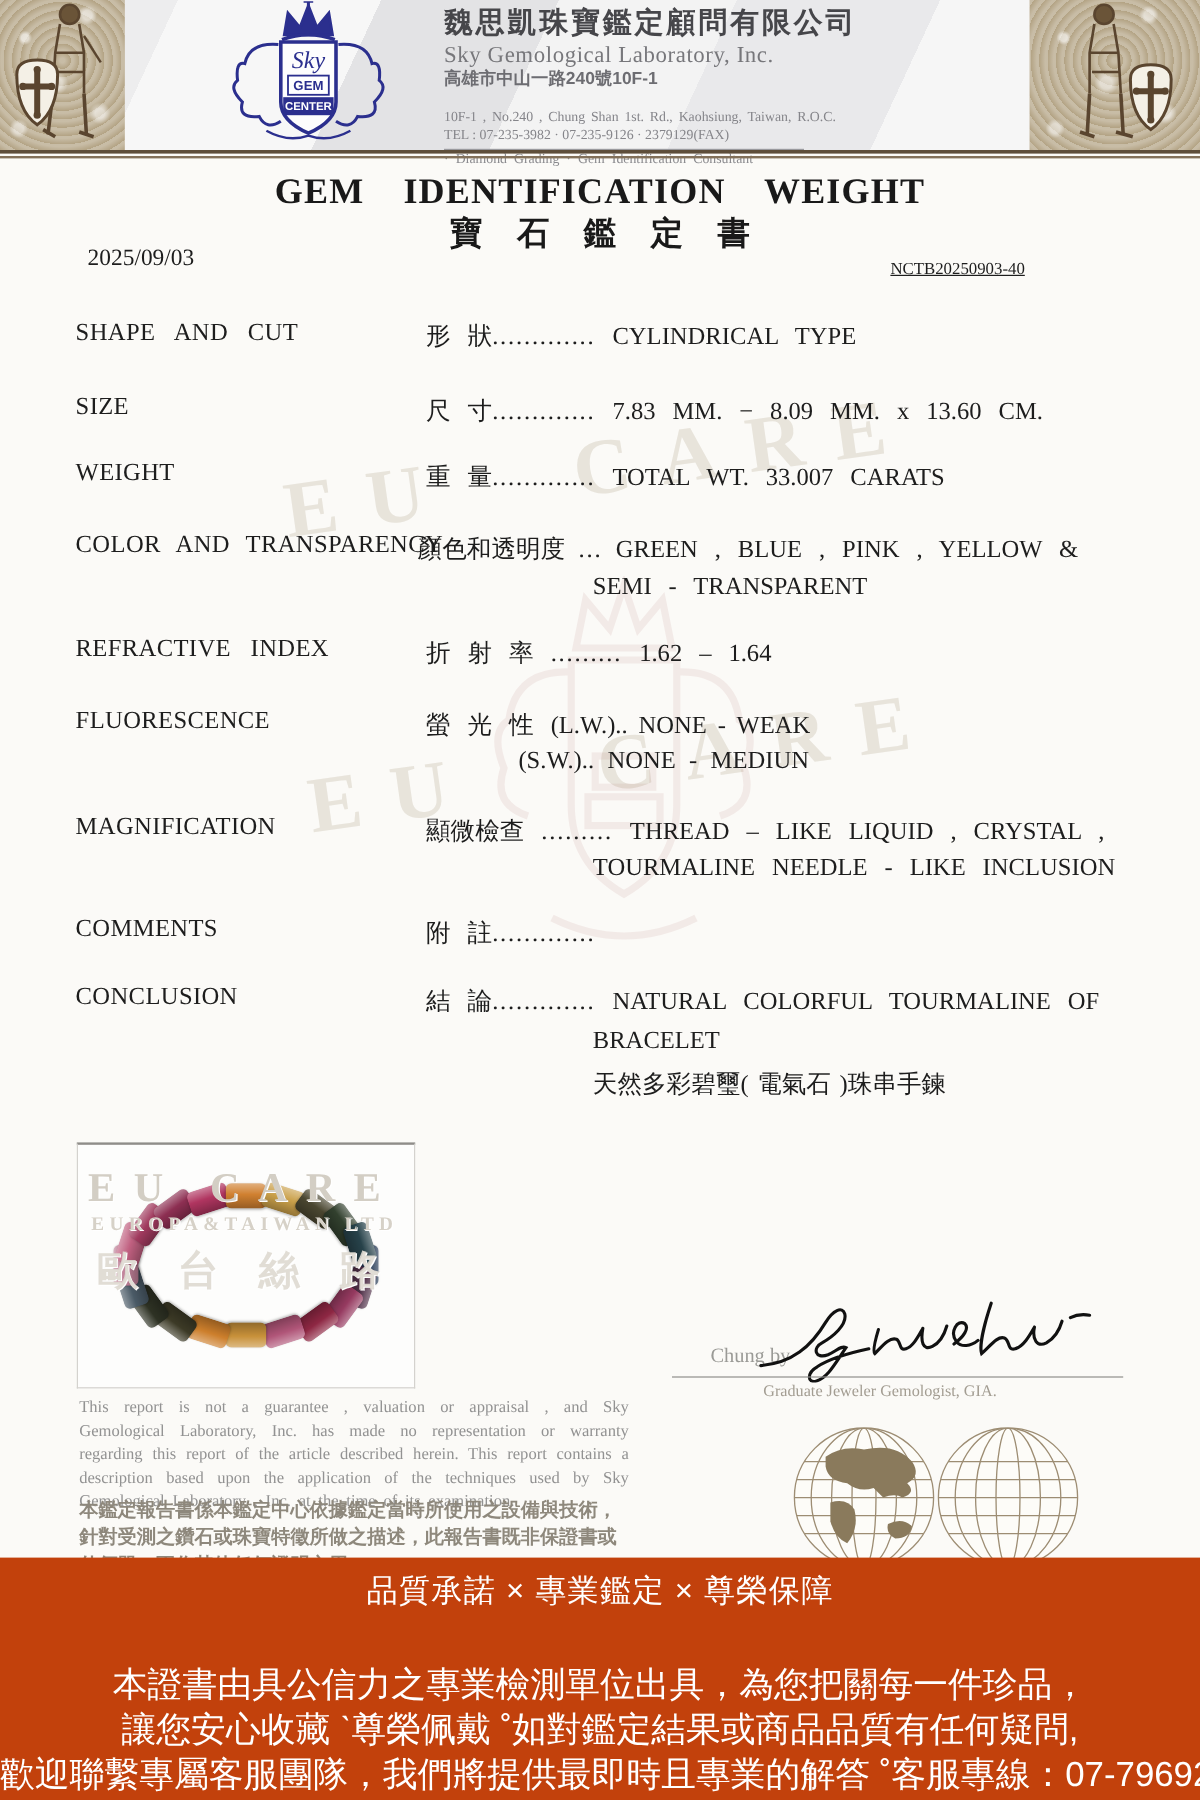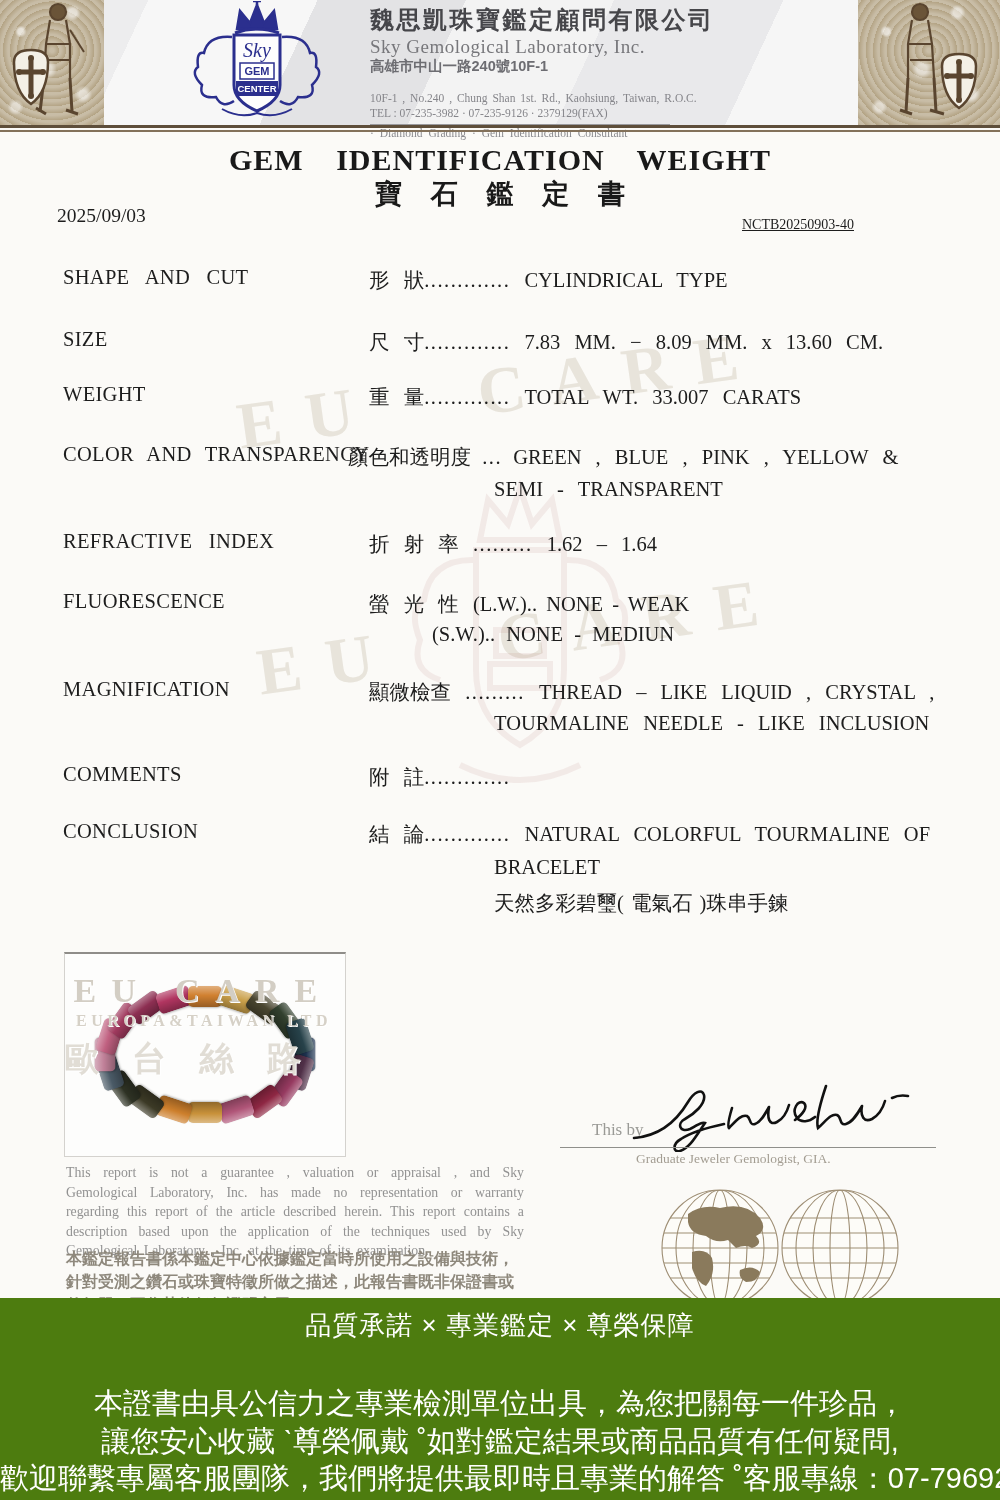--- a/index.html
+++ b/index.html
@@ -30,27 +30,27 @@
   .co-addr-en{font-size:11.5px;color:#85858a;margin-top:18px;word-spacing:2px;}
   .co-tel{font-size:11.5px;color:#85858a;margin-top:2px;}
   .co-rule{width:300px;height:1px;background:#9a9a9e;margin-top:4px;}
   .co-svc{font-size:11.5px;color:#8a8a8e;margin-top:2px;word-spacing:3px;}
 
   
   .title-en{position:absolute;left:0;top:143px;width:1000px;text-align:center;font-size:30px;font-weight:bold;
             letter-spacing:1px;word-spacing:24px;color:#191919;}
   .title-zh{position:absolute;left:0;top:176px;width:1000px;text-align:center;font-size:27px;font-weight:bold;
             word-spacing:22px;color:#191919;}
-  .date{position:absolute;left:57px;top:205px;font-size:19.5px;text-align:right;}
+  .date{position:absolute;left:73px;top:205px;font-size:19.5px;text-align:right;}
   .repno{position:absolute;left:742px;top:217px;font-size:14px;text-decoration:underline;}
 
   
   .row{position:absolute;left:0;width:1000px;font-size:20.5px;white-space:nowrap;}
   .row .en{position:absolute;left:63px;word-spacing:11px;letter-spacing:.3px;}
-  .row .zv{position:absolute;left:369px;word-spacing:9px;}
+  .row .zv{position:absolute;left:355px;word-spacing:9px;}
   .row .zv2{position:absolute;left:348px;word-spacing:6px;}
   .dots{letter-spacing:1.5px;}
   .valsp{word-spacing:9px;}
   .cont{position:absolute;left:494px;word-spacing:9px;}
   .cont2{position:absolute;left:432px;word-spacing:6px;}
 
   
   .wm-text{position:absolute;font-weight:bold;font-size:66px;color:#dcd6ca;opacity:.6;
            letter-spacing:.38em;word-spacing:.9em;transform:rotate(-8deg);white-space:nowrap;}
   .wm-crest{position:absolute;left:400px;top:480px;opacity:.09;}
@@ -58,37 +58,37 @@
   
   .photo{position:absolute;left:64px;top:952px;width:280px;height:202px;background:#fdfdfc;
          border:1px solid #d4d2ce;border-top:2px solid #8f8d89;}
   .bead{position:absolute;width:34px;height:21px;border-radius:5px;
         background-image:linear-gradient(rgba(255,255,255,.38),rgba(255,255,255,0) 45%,rgba(0,0,0,.28));
         box-shadow:0 1px 2px rgba(0,0,0,.25);}
   .pw1{position:absolute;left:-12px;top:18px;width:300px;text-align:center;font-size:34px;font-weight:bold;
        letter-spacing:.45em;color:#d3cec4;text-shadow:1px 1px 0 #fff;}
   .pw2{position:absolute;left:-16px;top:58px;width:310px;text-align:center;font-size:16px;font-weight:bold;
        letter-spacing:.28em;color:#d6d1c7;text-shadow:1px 1px 0 #fff;}
-  .pw3{position:absolute;left:0;top:82px;width:280px;text-align:left;font-size:34px;font-weight:bold;
+  .pw3{position:absolute;left:0;top:82px;width:280px;text-align:center;font-size:34px;font-weight:bold;
        letter-spacing:.35em;color:rgba(222,217,208,.9);text-shadow:1px 1px 0 #fff;
        font-family:"Liberation Sans","DejaVu Sans",sans-serif;}
 
   
   .testby{position:absolute;left:592px;top:1120px;font-size:17px;color:#9a9a96;}
   .sigline{position:absolute;left:560px;top:1147px;width:376px;height:1px;background:#8f8f8b;}
   .credential{position:absolute;left:636px;top:1151px;font-size:13.5px;color:#a39d92;}
 
   
   .disc-en{position:absolute;left:66px;top:1163px;width:458px;font-size:13.8px;line-height:1.42;
            color:#929292;text-align:justify;word-spacing:3px;}
   .disc-zh{position:absolute;left:66px;top:1247px;width:460px;font-size:16px;line-height:1.45;color:#8e887c;
            font-weight:bold;font-family:"Liberation Sans","DejaVu Sans",sans-serif;}
 
   
-  .footer{position:absolute;left:0;top:1298px;width:1000px;height:202px;background:#4d7c0f;
+  .footer{position:absolute;left:0;top:1298px;width:1000px;height:202px;background:#c2410c;
           font-family:"Liberation Sans","DejaVu Sans",sans-serif;color:#fff;}
   .fline{position:absolute;left:0;width:1000px;text-align:center;white-space:nowrap;font-weight:500;}
   .f1{top:10px;font-size:26px;letter-spacing:1px;}
   .f2{top:46px;font-size:29px;}
   .f3{top:86px;font-size:29px;}
   .f4{top:124px;font-size:29px;}
   .f5{top:161px;font-size:29px;}
 </style>
 </head>
 <body>
@@ -268,21 +268,21 @@
     <div class="bead" style="left:123px;top:32px;transform:rotate(0deg);background-color:#d08030"></div>
     <div class="bead" style="left:154px;top:35px;transform:rotate(18deg);background-color:#caa04a"></div>
     <div class="bead" style="left:182px;top:43px;transform:rotate(36deg);background-color:#4a4630"></div>
     <div class="bead" style="left:204px;top:56px;transform:rotate(54deg);background-color:#32402e"></div>
     <div class="bead" style="left:218px;top:72px;transform:rotate(72deg);background-color:#27424a"></div>
     <div class="pw1">EU CARE</div>
     <div class="pw2">EUROPA&amp;TAIWAN LTD</div>
     <div class="pw3">歐 台 絲 路</div>
   </div>
 
-  <div class="testby">This by</div>
+  <div class="testby">Chung by</div>
   <svg class="abs" style="left:630px;top:1080px;" width="290" height="72" viewBox="0 0 290 72">
     <path d="M4 58 C 30 56 46 42 58 22 C 64 12 72 8 74 15 C 76 24 64 34 55 39 C 47 43 49 53 60 49 C 67 46 71 41 75 43 C 66 56 60 68 50 71 C 43 73 42 64 51 59 C 63 51 80 47 94 44
              M 102 28 C 99 38 97 46 99 48 C 105 42 111 34 117 36 C 121 38 119 46 125 44 C 131 42 135 34 139 27
              M 139 27 C 137 38 139 46 147 42 C 153 39 157 32 159 25
              M 165 40 C 173 34 178 27 174 23 C 168 19 161 30 167 38 C 171 43 179 42 185 37
              M 196 6 C 190 24 186 42 188 48 C 195 42 201 33 207 35 C 212 37 209 46 216 44 C 223 42 228 33 232 26
              M 232 26 C 230 36 234 43 242 39 C 249 35 253 28 255 21 M 262 18 C 266 16 272 15 278 16" fill="none" stroke="#111" stroke-width="2.6" stroke-linecap="round"></path>
   </svg>
   <div class="sigline"></div>
   <div class="credential">Graduate Jeweler Gemologist, GIA.</div>

